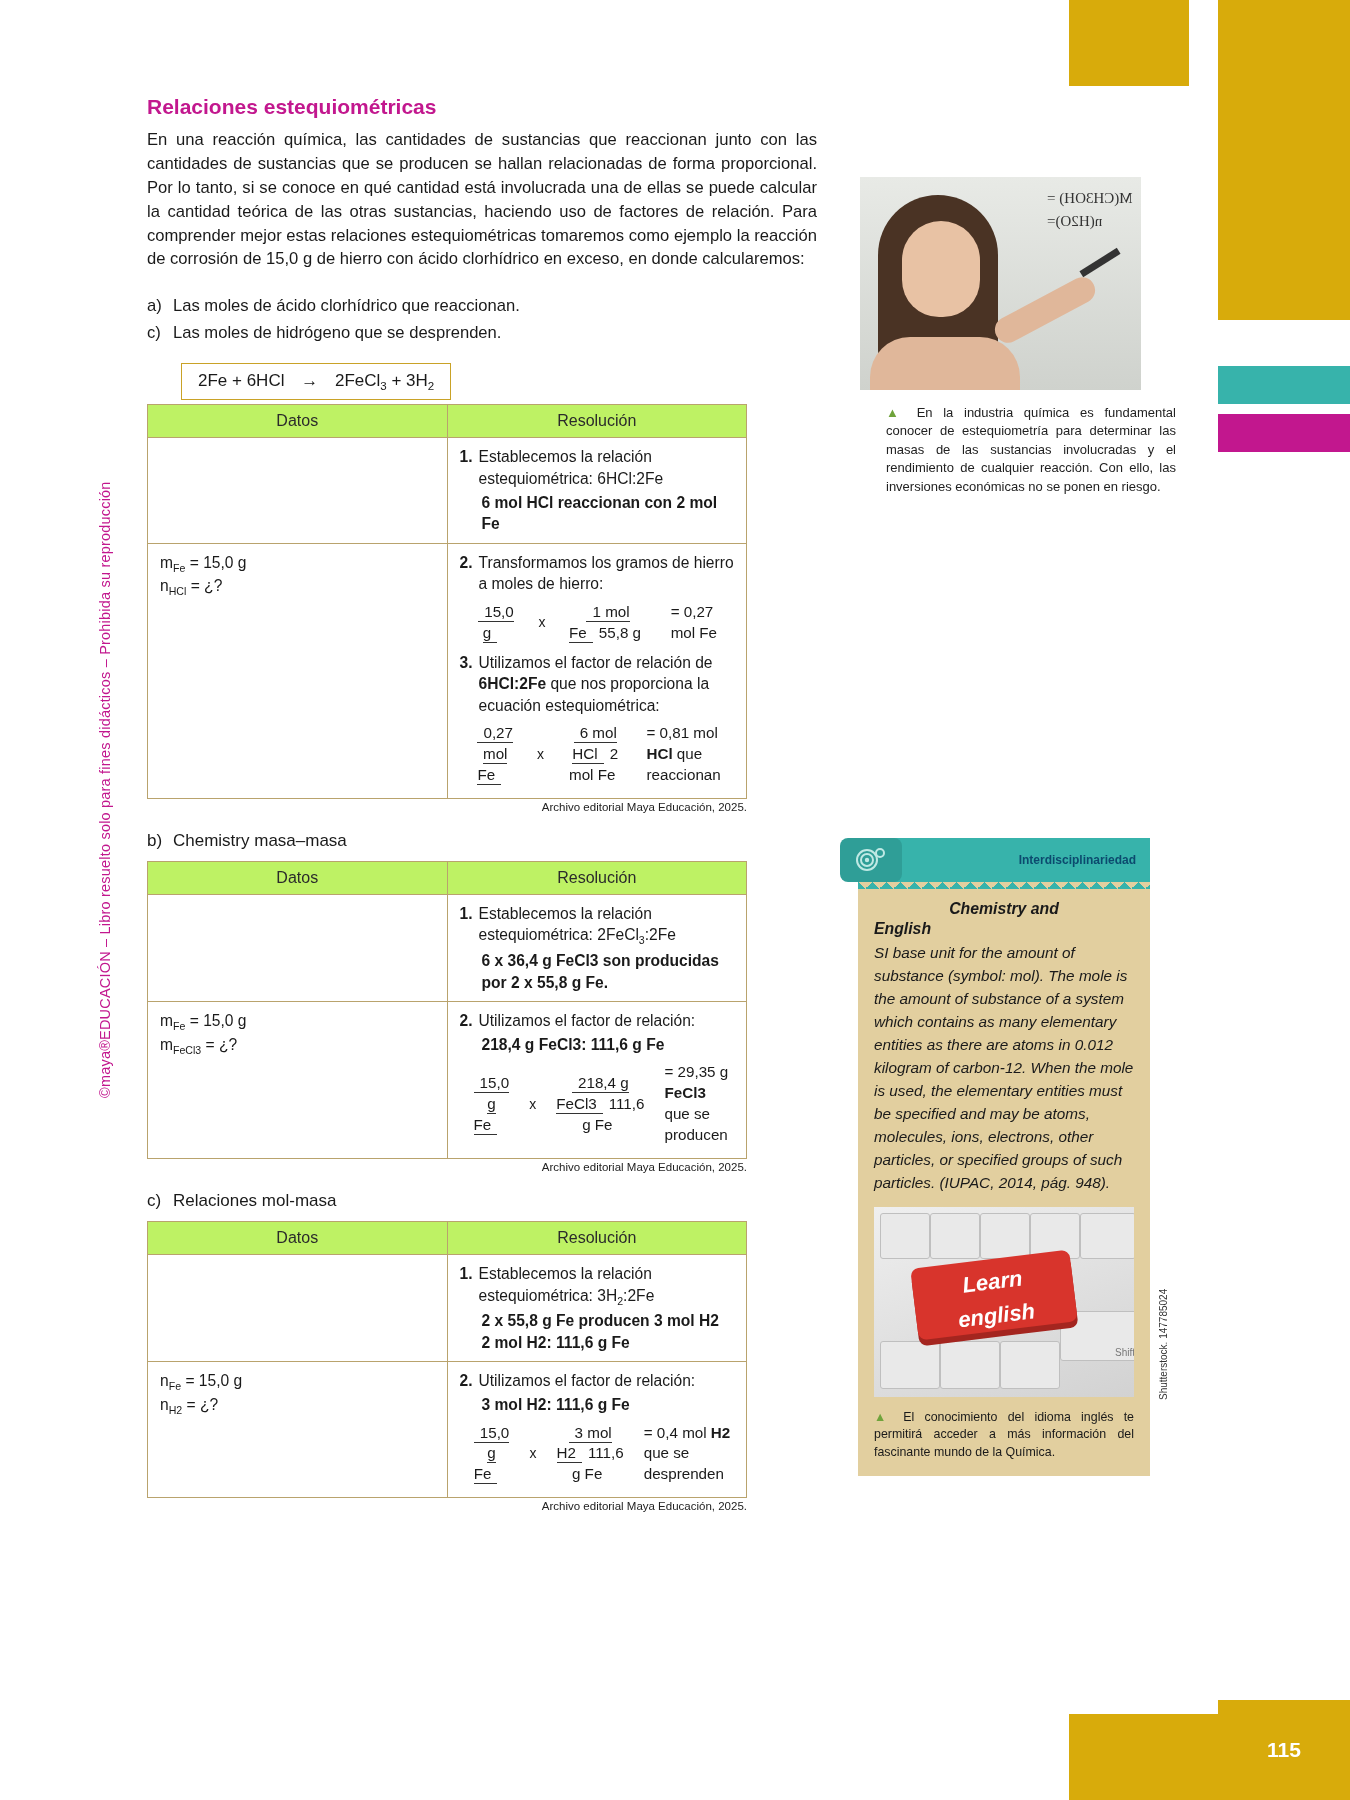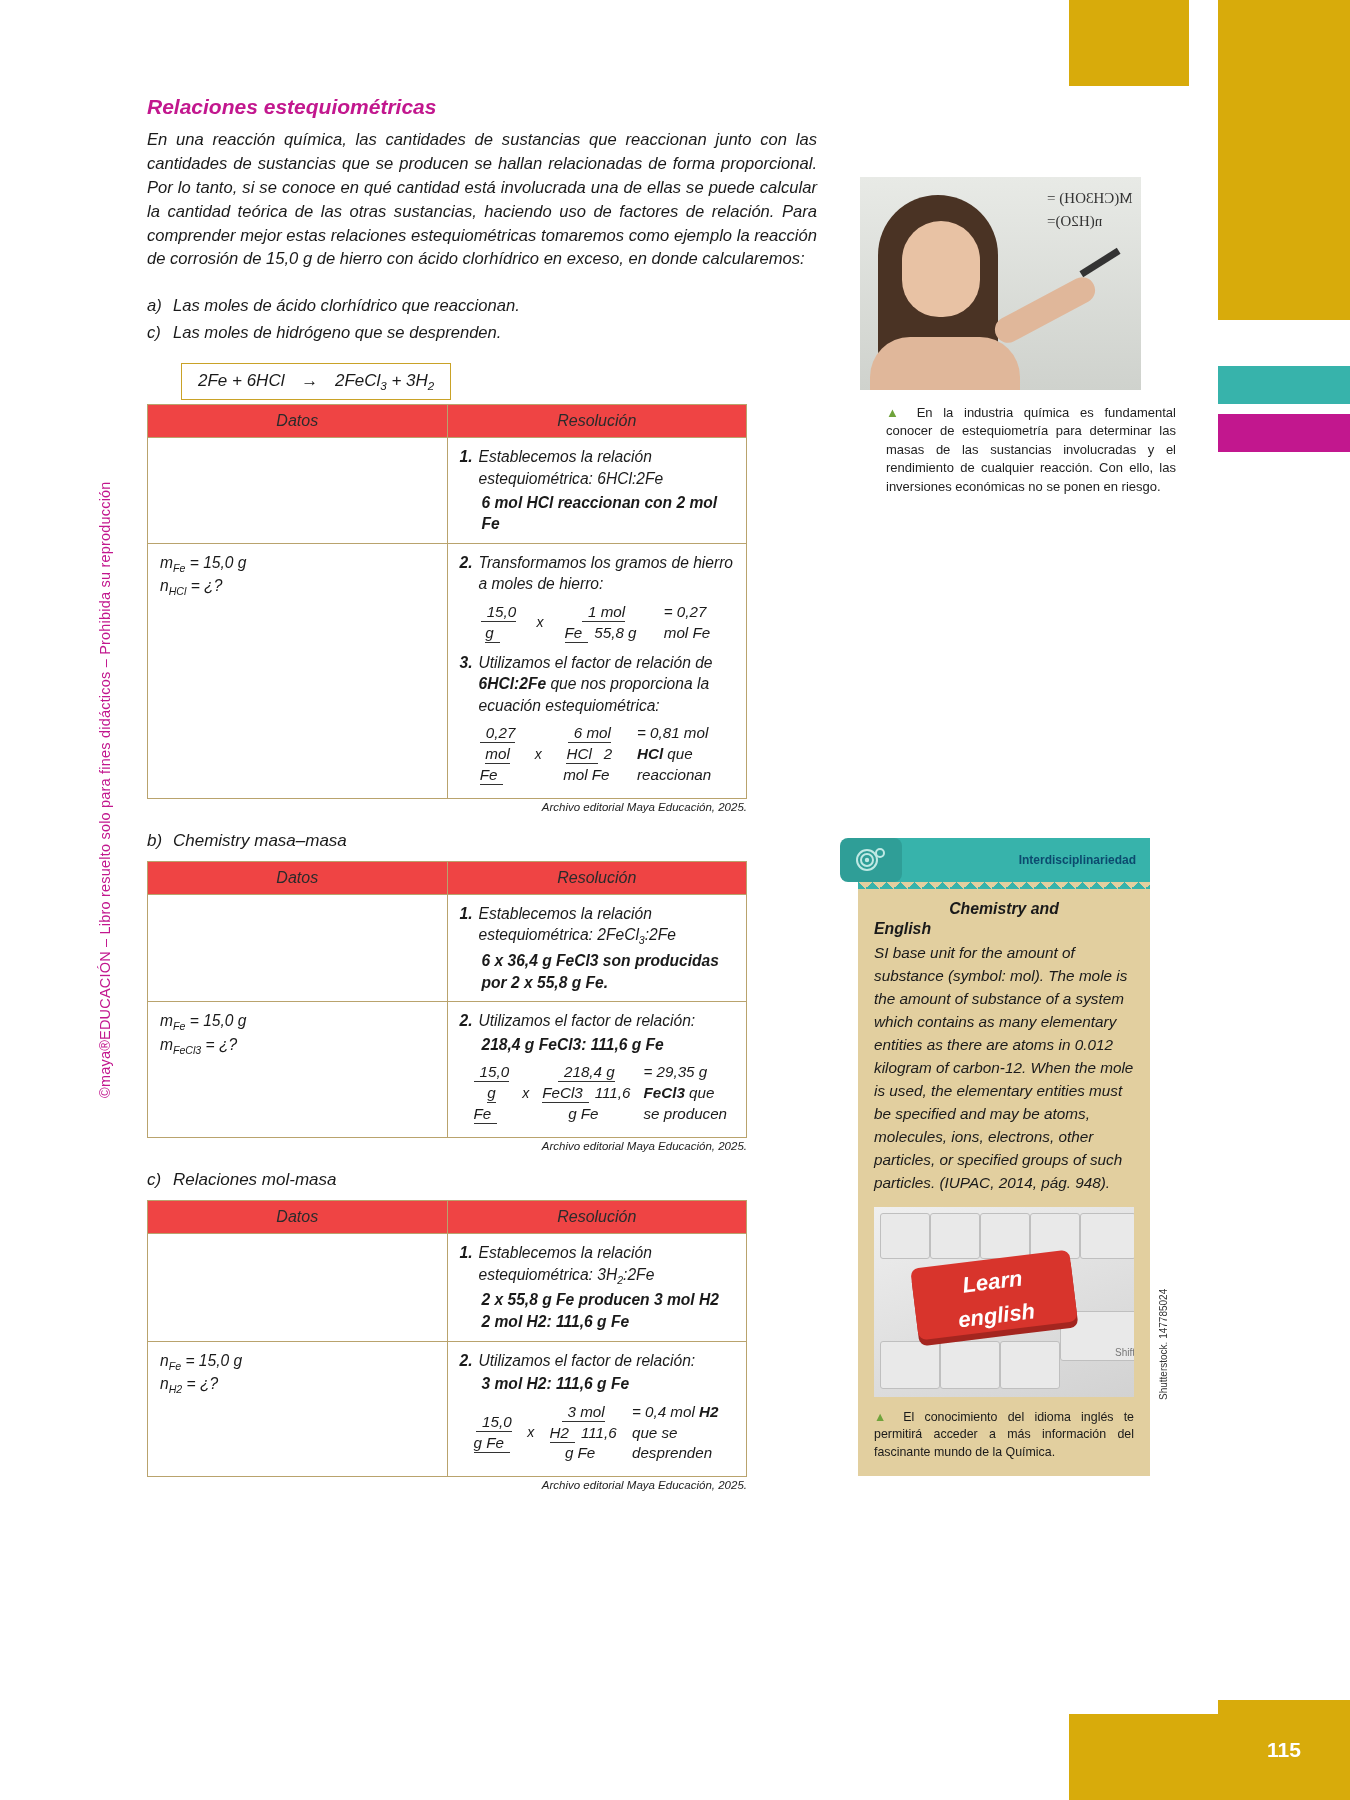--- a/index.html
+++ b/index.html
@@ -18,54 +18,54 @@
     font-size:21px;font-weight:bold;}
 
   
   .side-text{
     position:absolute;left:-215px;top:770px;width:640px;transform:rotate(-90deg);
     transform-origin:center center;color:#c2178e;font-size:14.5px;letter-spacing:.2px;
     white-space:nowrap;
   }
 
   
-  .main{position:absolute;left:147px;top:95px;width:670px;font-style:italic;}
+  .main{position:absolute;left:147px;top:95px;width:670px;}
   h1.title{font-size:21px;color:#c2178e;margin:0 0 9px 0;font-weight:bold;}
   p.body{
     font-size:16.6px;line-height:1.44;text-align:justify;margin:0 0 4px 0;color:#1a1a1a;
   }
   ol.abc{list-style:none;margin:22px 0 0 0;padding:0;}
   ol.abc li{font-size:16.6px;line-height:1.62;margin:0;}
   ol.abc li .lbl{display:inline-block;width:26px;}
 
   .eq-box{
     margin:16px 0 4px 34px;display:inline-block;border:1px solid #c9a227;
     padding:7px 16px 7px 16px;font-size:17px;background:#fff;
   }
   sub{font-size:.68em;vertical-align:sub;}
 
   h2.sub{font-size:17px;margin:16px 0 10px 0;font-weight:normal;}
   h2.sub .lbl{display:inline-block;width:26px;}
 
   
   table.proc{border-collapse:collapse;width:600px;margin:0 0 2px 0;table-layout:fixed;}
   table.proc th{
-    background:#ef4444;border:1px solid #b9a36d;font-size:16px;font-weight:normal;
+    background:#bef264;border:1px solid #b9a36d;font-size:16px;font-weight:normal;
     padding:7px 0;color:#2b2b2b;
   }
   table.proc td{border:1px solid #b9a36d;padding:8px 12px;font-size:15.6px;vertical-align:top;line-height:1.38;}
   td.datos{width:120px;font-size:15.6px;}
   .src{font-size:11.5px;text-align:right;width:600px;margin:1px 0 18px 0;color:#222;}
 
   .step{display:flex;gap:6px;margin-bottom:2px;}
   .step .n{font-weight:bold;}
   .bold{font-weight:bold;}
 
   
-  .fracrow{display:flex;align-items:center;gap:13px;margin:7px 0 4px 14px;font-size:15.2px;}
+  .fracrow{display:flex;align-items:center;gap:20px;margin:7px 0 4px 14px;font-size:15.2px;}
   .frac{display:inline-block;text-align:center;}
   .frac .num{padding:0 6px 1px 6px;border-bottom:1px solid #333;}
   .frac .den{padding:2px 6px 0 6px;}
   .times{font-size:14px;}
 
   
   .photo-top{position:absolute;left:860px;top:177px;width:281px;height:213px;overflow:hidden;background:#cfd3cf;}
   .caption{position:absolute;left:886px;top:404px;width:290px;font-size:13px;line-height:1.42;
     color:#222;text-align:justify;}
   .caption .tri{color:#6fa33b;}

